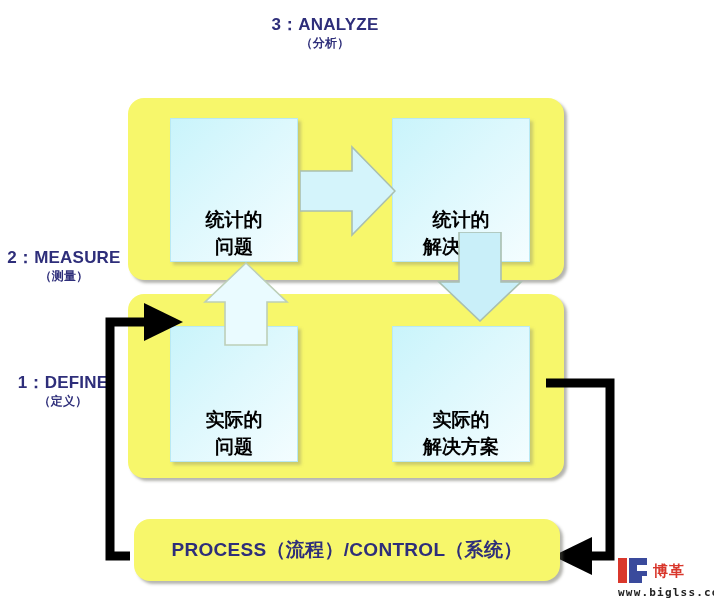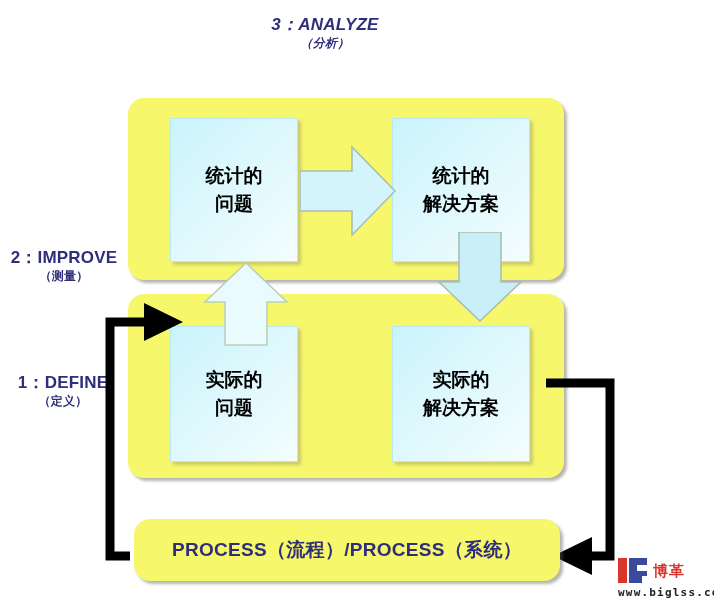--- a/index.html
+++ b/index.html
@@ -26,21 +26,21 @@
     font-size: 17px;
     line-height: 1.32;
     white-space: nowrap;
     letter-spacing: 0.2px;
   }
   .step-label .cn {
     display: block;
     font-size: 12px;
     font-weight: bold;
   }
-  .lbl-analyze  { left: 0;   top: 14px;  width: 650px; text-align: center; font-style: italic; }
+  .lbl-analyze  { left: 0;   top: 14px;  width: 650px; text-align: center; }
   .lbl-measure  { left: -4px; top: 247px; text-align: center; width: 136px; }
   .lbl-define   { left: 2px;  top: 372px; text-align: center; width: 122px; }
   .lbl-improve  { left: 586px; top: 238px; text-align: left; }
   .lbl-control  { left: 592px; top: 353px; text-align: left; }
 
   .lbl-measure .cn,
   .lbl-define  .cn { text-align: center; }
   .lbl-improve .cn { text-align: center; margin-right: 14px; }
   .lbl-control .cn { text-align: center; margin-right: 8px; }
 
@@ -65,21 +65,21 @@
     letter-spacing: 0.3px;
   }
 
   
   .inner-box {
     position: absolute;
     background: linear-gradient(135deg, #c9f4fb 0%, #ddf8fd 45%, #f4fdff 100%);
     border: 1px solid #b9e9f4;
     box-shadow: 3px 3px 3px rgba(120,120,110,0.35);
     display: flex;
-    align-items: center;
+    align-items: flex-end;
     justify-content: center;
     text-align: center;
     color: #000000;
     font-size: 19px;
     font-weight: bold;
     line-height: 1.45;
   }
   #box-stat-problem  { left: 170px; top: 118px; width: 126px; height: 142px; }
   #box-stat-solution { left: 392px; top: 118px; width: 136px; height: 142px; }
   #box-real-problem  { left: 170px; top: 326px; width: 126px; height: 134px; }
@@ -162,21 +162,21 @@
 <body>
 
 <div id="canvas">
 
   <div class="step-label lbl-analyze">
     <span>3：</span><span>ANALYZE</span>
     <span class="cn">（分析）</span>
   </div>
 
   <div class="step-label lbl-measure">
-    <span>2：</span><span>IMPROVE</span>
+    <span>2：</span><span>MEASURE</span>
     <span class="cn">（测量）</span>
   </div>
 
   <div class="step-label lbl-define">
     <span>1：</span><span>DEFINE</span>
     <span class="cn">（定义）</span>
   </div>
 
 
 
@@ -226,21 +226,21 @@
   <svg id="svg-connectors" viewBox="0 0 714 606">
 
     <path d="M 130 556 L 110 556 L 110 322 L 150 322" fill="none" stroke="#000000" stroke-width="9" stroke-linecap="butt"></path>
     <polygon points="144,303 183,322 144,341" fill="#000000"></polygon>
 
     <path d="M 546 383 L 610 383 L 610 556 L 586 556" fill="none" stroke="#000000" stroke-width="9" stroke-linecap="butt"></path>
     <polygon points="592,537 553,556 592,575" fill="#000000"></polygon>
   </svg>
 
   <div class="yellow-band" id="band-process">
-    <span class="process-text">PROCESS（流程）/PROCESS（系统）</span>
+    <span class="process-text">PROCESS（流程）/CONTROL（系统）</span>
   </div>
 
   <div id="logo">
     <div class="mark">
       <span class="mark-i"></span>
       <span class="mark-g"></span>
       <span class="brand-cn">博革</span>
     </div>
     <div class="brand-url">www.biglss.com</div>
   </div>

